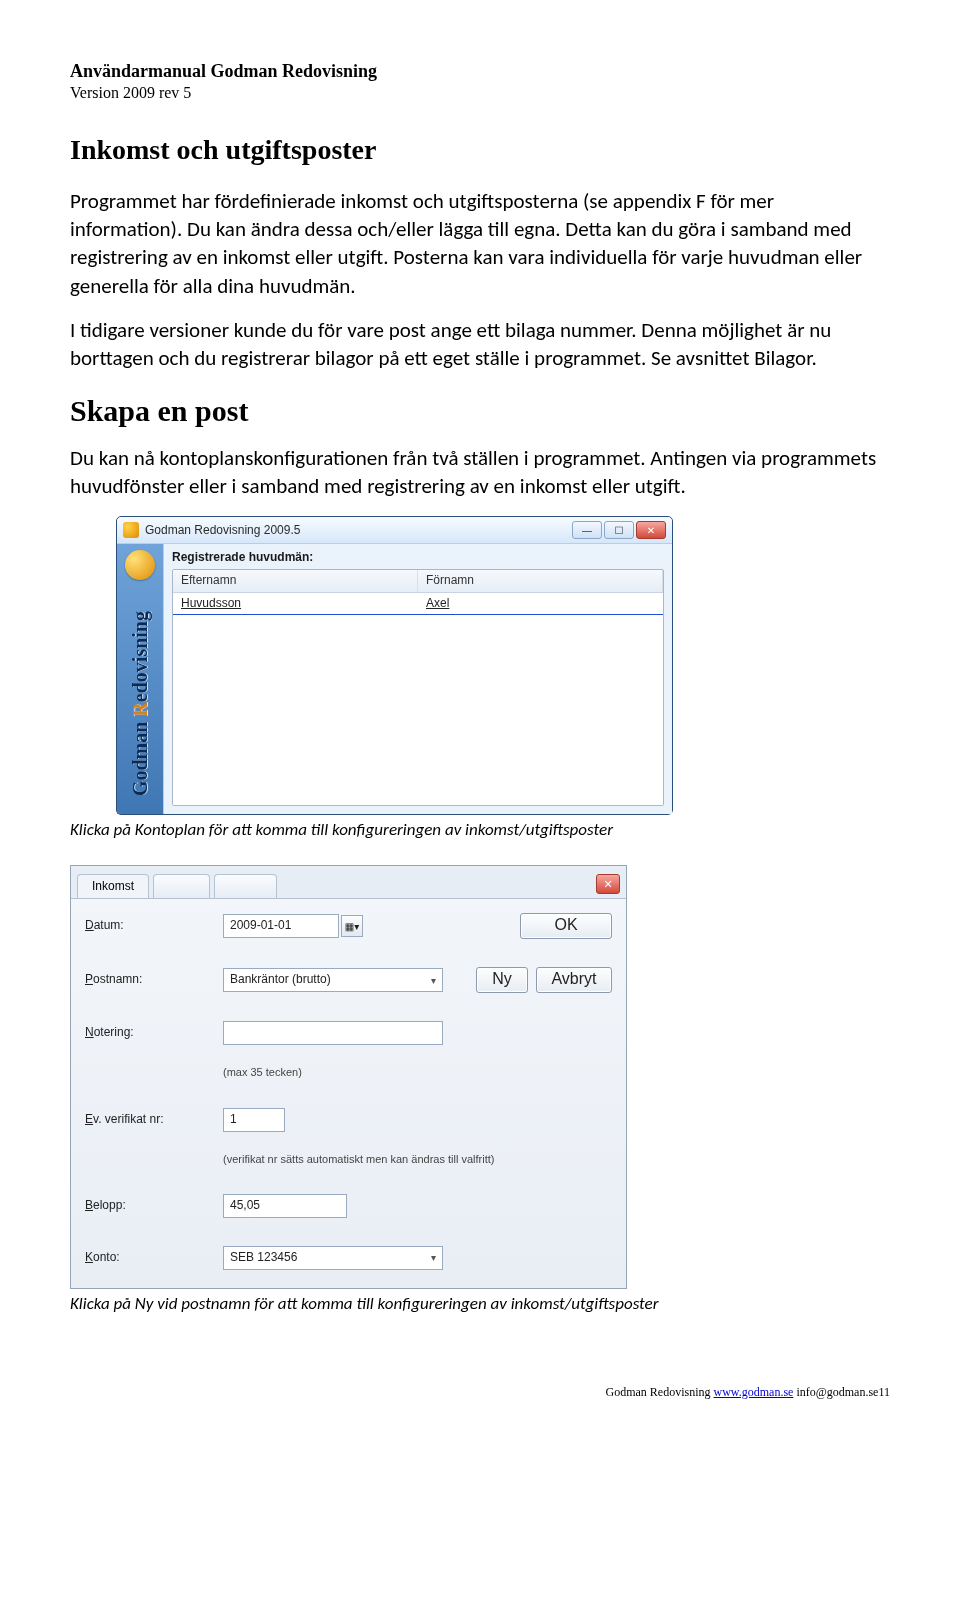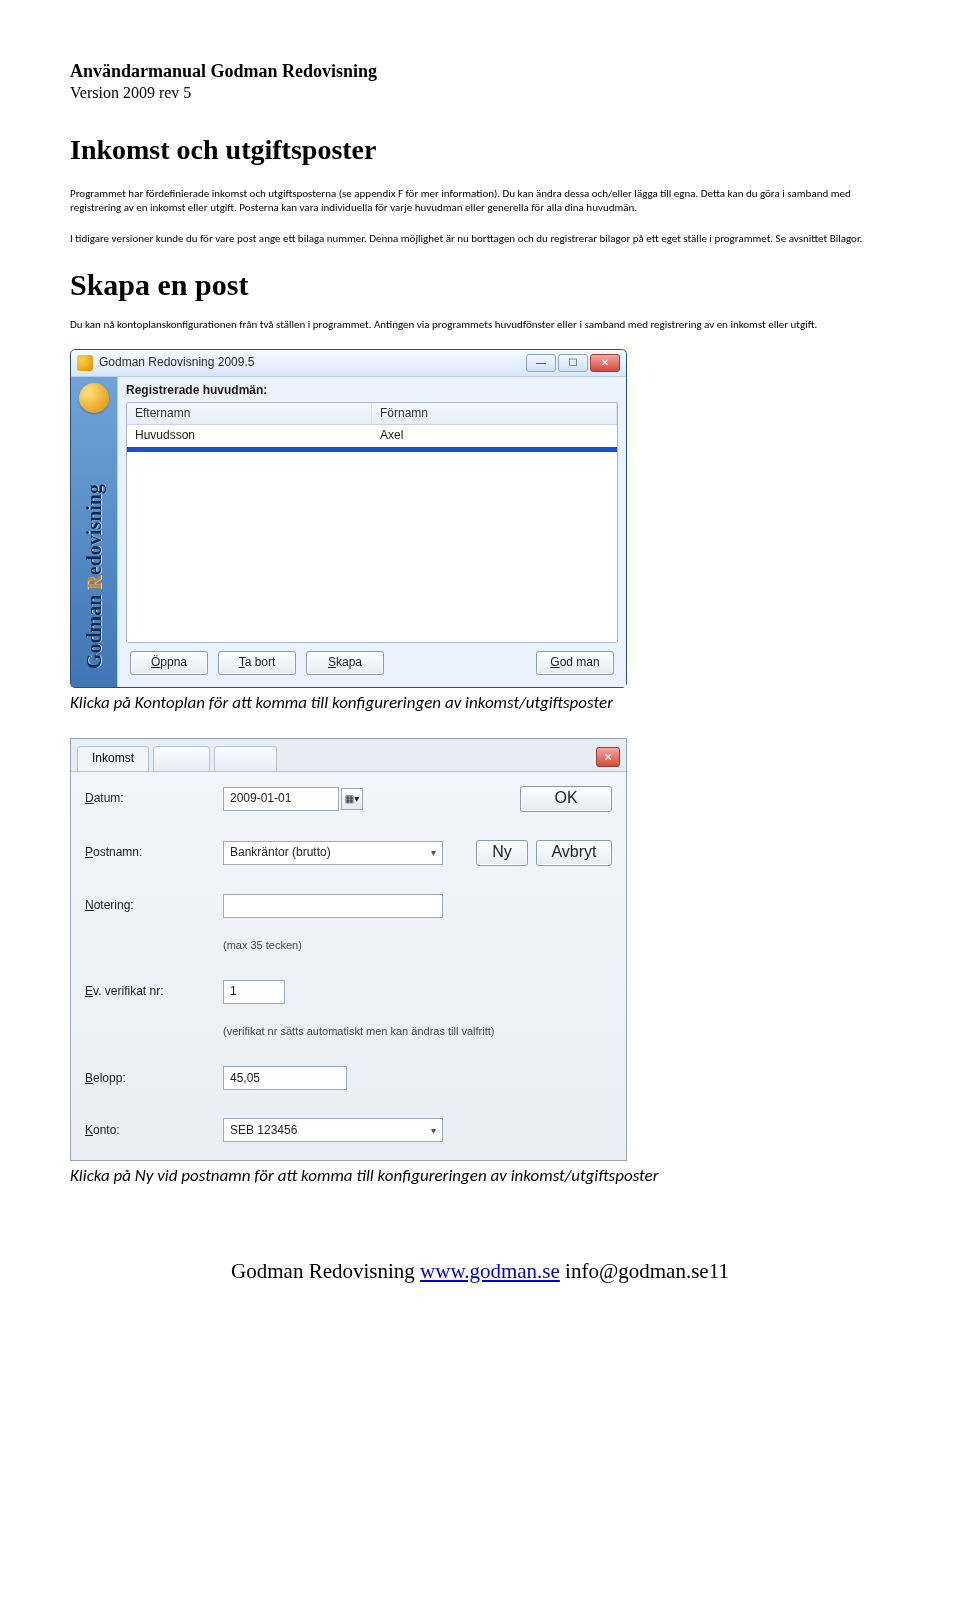--- a/index.html
+++ b/index.html
@@ -10,36 +10,37 @@
     box-sizing: border-box;
     color: #000;
     font-size: 16px;
     line-height: 1.3;
     background: #fff;
   }
   .doc-title { font-weight: bold; font-size: 18px; }
   .doc-version { font-size: 16px; margin-bottom: 28px; }
   h1 { font-size: 28px; font-weight: bold; margin: 10px 0 18px 0; }
   h2 { font-size: 30px; font-weight: bold; margin: 18px 0 14px 0; }
-  p { font-family: Calibri, Arial, sans-serif; font-size: 11px; margin: 0 0 16px 0; line-height: 1.35; }
+  p { font-family: Calibri, Arial, sans-serif; font-size: 21px; margin: 0 0 16px 0; line-height: 1.35; }
   .caption { font-family: Calibri, Arial, sans-serif; font-style: italic; font-size: 17px; margin: 2px 0 24px 0; }
-  .footer { font-family: "Times New Roman", serif; font-size: 21px; margin-top: 70px; display: flex; justify-content: center; }
+  .footer { font-family: "Times New Roman", serif; font-size: 12px; margin-top: 70px; display: flex; justify-content: flex-end; }
   .footer a { color: #0000cc; text-decoration: underline; }
 
   
   .win1 {
     width: 555px;
     border: 1px solid #2b4f7a;
     border-radius: 5px;
     background: linear-gradient(#eaf2fb, #d7e6f7);
     font-family: "Segoe UI", Tahoma, sans-serif;
     font-size: 12px;
     color: #222;
     box-shadow: 0 0 0 1px rgba(255,255,255,.6) inset;
     margin-bottom: 4px;
+    margin-left: 46px;
   }
   .win1-titlebar {
     display: flex; align-items: center; height: 26px;
     padding: 0 6px;
     background: linear-gradient(#f7fbff, #d6e7fa);
     border-bottom: 1px solid #b9cee6;
     border-radius: 5px 5px 0 0;
   }
   .win1-titlebar .app-icon {
     width: 16px; height: 16px; margin-right: 6px;
@@ -83,21 +84,21 @@
   }
   .win1-main { flex:1; padding:6px 8px 8px 8px; background:#eaf2fb;}
   .section-label { font-weight:bold; color:#1a1a1a; margin-bottom:3px; display:block; }
   .grid {
     border:1px solid #a9b7c9; background:#fff;
     border-radius:2px;
   }
   .grid-header { display:flex; background:linear-gradient(#f6f9fc,#e5edf6); border-bottom:1px solid #c7d3e2;}
   .grid-header div, .grid-row div { padding:3px 8px; font-size:12px;}
   .grid-header div { font-weight:normal; color:#333; border-right:1px solid #d6e0ec;}
-  .grid-row { display:flex; border-bottom:5px solid #1d4ed8;}
+  .grid-row { display:flex; border-bottom:1px solid #1d4ed8;text-decoration:underline;}
   .col-a { width: 50%; } .col-b { width:50%; }
   .grid-body-blank { height: 190px; background:#fff; }
   .win1-bottom {
     display:flex; gap:10px; padding:8px 4px 4px 4px;
   }
   .btn {
     min-width: 76px; height:22px;
     border:1px solid #8c9aab; border-radius:3px;
     background: linear-gradient(#fdfefe,#e6ecf3);
     font-family: "Segoe UI", Tahoma, sans-serif; font-size:12px;
@@ -204,27 +205,20 @@
         <div class="grid-header">
           <div class="col-a">Efternamn</div>
           <div class="col-b">Förnamn</div>
         </div>
         <div class="grid-row">
           <div class="col-a">Huvudsson</div>
           <div class="col-b">Axel</div>
         </div>
         <div class="grid-body-blank"></div>
       </div>
-      <div class="win1-bottom">
-        <div class="btn"><u>Ö</u>ppna</div>
-        <div class="btn"><u>T</u>a bort</div>
-        <div class="btn"><u>S</u>kapa</div>
-        <div class="spacer"></div>
-        <div class="btn"><u>G</u>od man</div>
-      </div>
     </div>
   </div>
 </div>
 <div class="caption">Klicka på Kontoplan för att komma till konfigureringen av inkomst/utgiftsposter</div>
 
 <div class="win2">
   <div class="win2-tabs">
     <div class="tab active">Inkomst</div>
     <div class="tab">&nbsp;&nbsp;&nbsp;&nbsp;&nbsp;&nbsp;&nbsp;&nbsp;</div>
     <div class="tab">&nbsp;&nbsp;&nbsp;&nbsp;&nbsp;&nbsp;&nbsp;&nbsp;&nbsp;&nbsp;</div>

